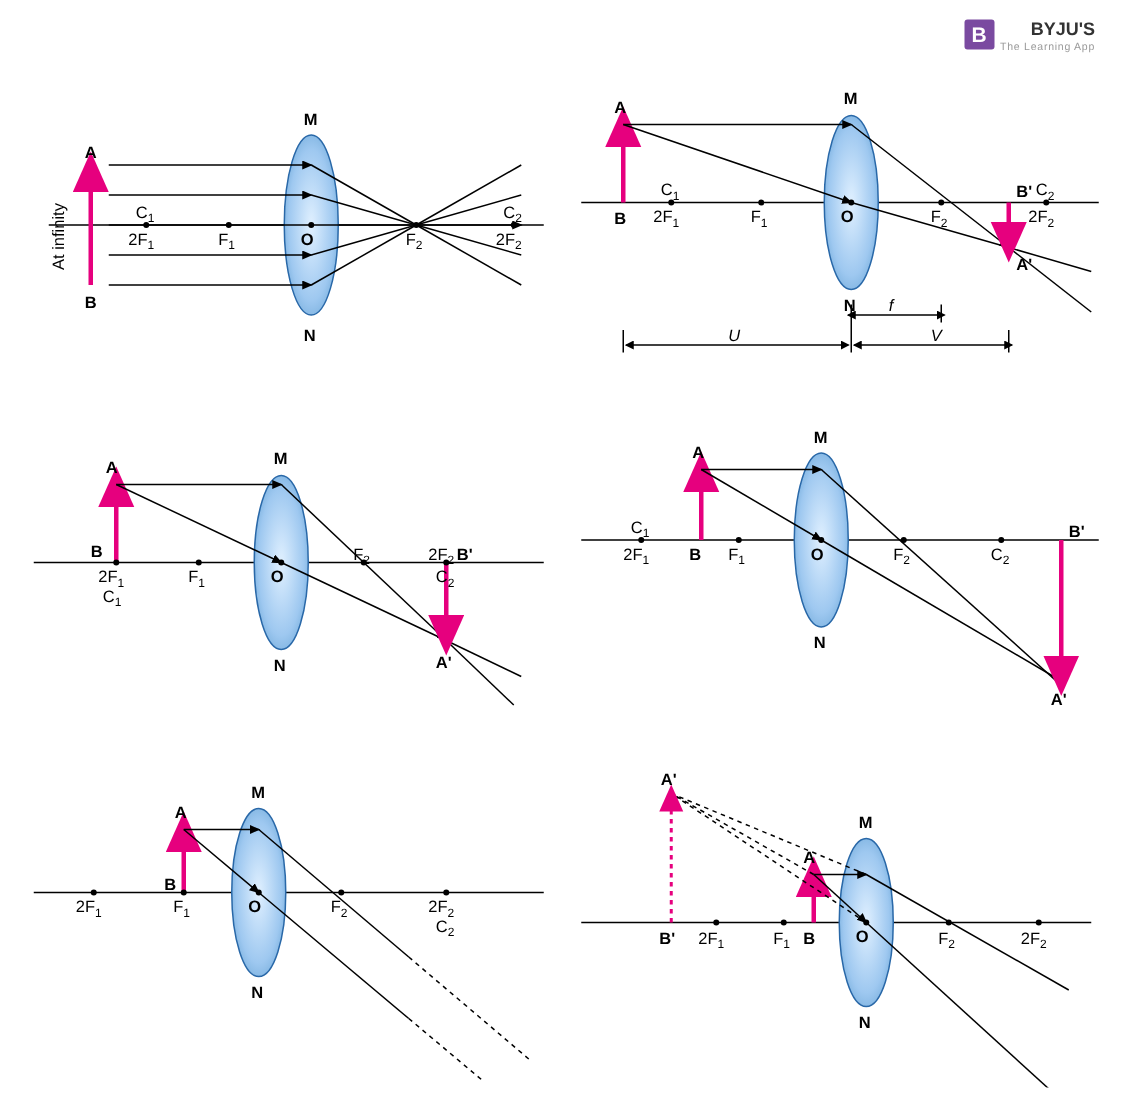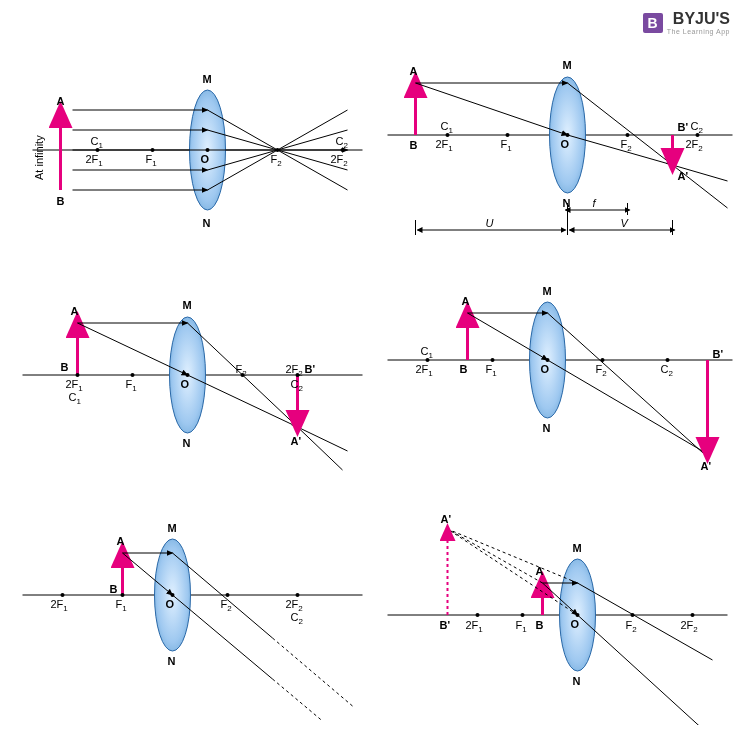--- a/index.html
+++ b/index.html
@@ -22,21 +22,21 @@
     background: #7a4aa0;
     color: #fff;
     font-weight: bold;
     font-size: 14px;
     padding: 2px 5px;
     border-radius: 2px;
   }
   .logo-text {
     color: #333;
     font-weight: bold;
-    font-size: 16px;
+    font-size: 12px;
     text-align: right;
   }
   .logo-sub {
     display: block;
     color: #999;
     font-size: 7px;
     letter-spacing: 0.5px;
   }
   .grid {
     display: grid;

